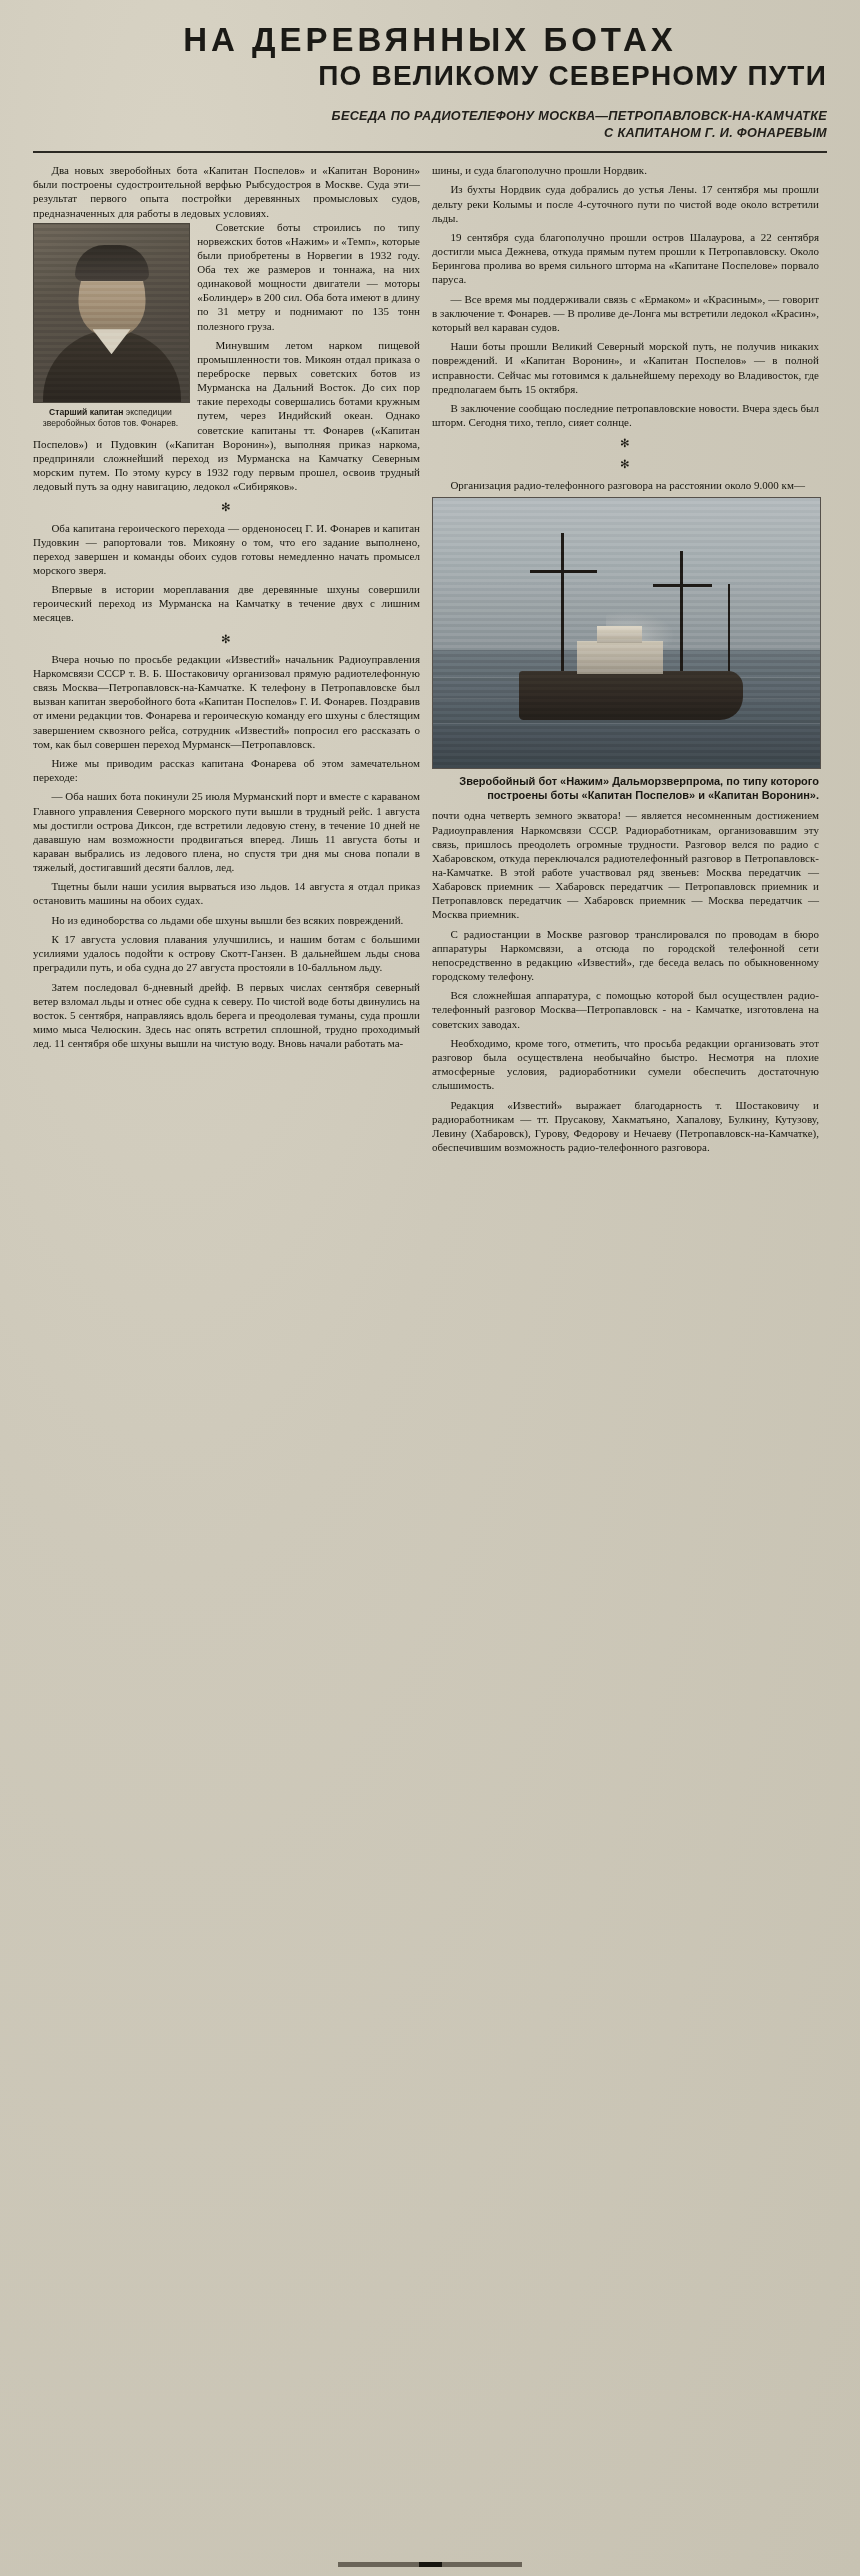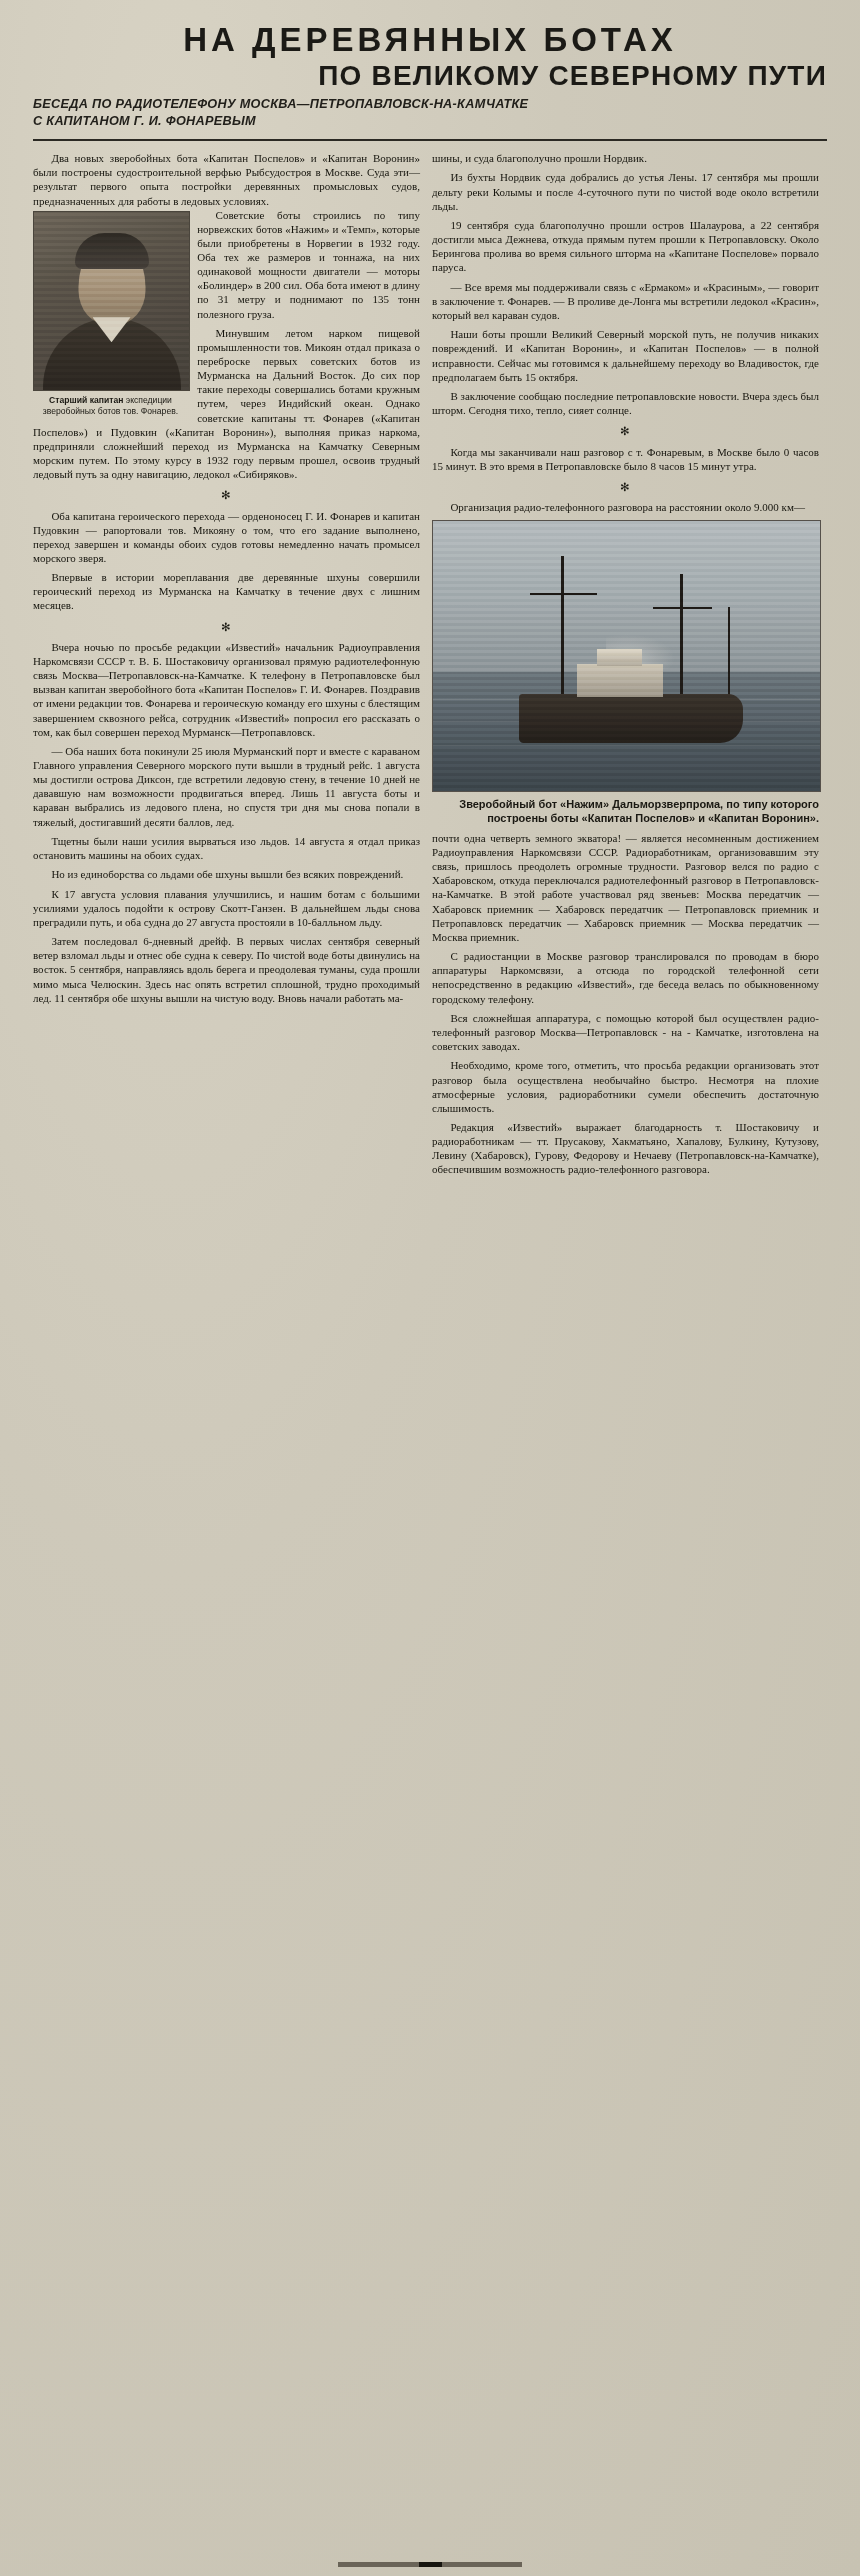--- a/index.html
+++ b/index.html
@@ -46,22 +46,22 @@
   }
   .headline .l2 {
     font-size: 28px;
     letter-spacing: 1.2px;
     line-height: 1.12;
     margin-top: 2.3px;
     white-space: nowrap;
     text-align: right;
   }
   .subhead {
-    margin-top: 4px;
-    text-align: left;
+    margin-top: 16px;
+    text-align: right;
     font-family: "Liberation Sans", sans-serif;
     font-weight: bold;
     font-style: italic;
     font-size: 12.7px;
     letter-spacing: 0.3px;
     color: #22201b;
     line-height: 1.35;
   }
   .rule {
     margin: 9.2px auto 0 auto;
@@ -307,40 +307,40 @@
         <p class="body">Минувшим летом нарком пищевой промышленности тов. Микоян отдал приказа о переброске первых советских ботов из Мурманска на Дальний Восток. До сих пор такие переходы совершались ботами кружным путем, через Индийский океан. Однако советские капитаны тт. Фонарев («Капитан Поспелов») и Пудовкин («Капитан Воронин»), выполняя приказ наркома, предприняли сложнейший переход из Мурманска на Камчатку Северным морским путем. По этому курсу в 1932 году первым прошел, освоив трудный ледовый путь за одну навигацию, ледокол «Сибиряков».</p>
 
         <div class="star">✻</div>
 
         <p class="body">Оба капитана героического перехода — орденоносец Г. И. Фонарев и капитан Пудовкин — рапортовали тов. Микояну о том, что его задание выполнено, переход завершен и команды обоих судов готовы немедленно начать промысел морского зверя.</p>
         <p class="body">Впервые в истории мореплавания две деревянные шхуны совершили героический переход из Мурманска на Камчатку в течение двух с лишним месяцев.</p>
 
         <div class="star">✻</div>
 
         <p class="body">Вчера ночью по просьбе редакции «Известий» начальник Радиоуправления Наркомсвязи СССР т. В. Б. Шостаковичу организовал прямую радиотелефонную связь Москва—Петропавловск-на-Камчатке. К телефону в Петропавловске был вызван капитан зверобойного бота «Капитан Поспелов» Г. И. Фонарев. Поздравив от имени редакции тов. Фонарева и героическую команду его шхуны с блестящим завершением сквозного рейса, сотрудник «Известий» попросил его рассказать о том, как был совершен переход Мурманск—Петропавловск.</p>
+        <p class="body">Ниже мы приводим рассказ капитана Фонарева об этом замечательном переходе:</p>
         <p class="body">— Оба наших бота покинули 25 июля Мурманский порт и вместе с караваном Главного управления Северного морского пути вышли в трудный рейс. 1 августа мы достигли острова Диксон, где встретили ледовую стену, в течение 10 дней не дававшую нам возможности продвигаться вперед. Лишь 11 августа боты и караван выбрались из ледового плена, но спустя три дня мы снова попали в тяжелый, достигавший десяти баллов, лед.</p>
         <p class="body">Тщетны были наши усилия вырваться изо льдов. 14 августа я отдал приказ остановить машины на обоих судах.</p>
         <p class="body">Но из единоборства со льдами обе шхуны вышли без всяких повреждений.</p>
         <p class="body">К 17 августа условия плавания улучшились, и нашим ботам с большими усилиями удалось подойти к острову Скотт-Ганзен. В дальнейшем льды снова преградили путь, и оба судна до 27 августа простояли в 10-балльном льду.</p>
         <p class="body">Затем последовал 6-дневный дрейф. В первых числах сентября северный ветер взломал льды и отнес обе судна к северу. По чистой воде боты двинулись на восток. 5 сентября, направляясь вдоль берега и преодолевая туманы, суда прошли мимо мыса Челюскин. Здесь нас опять встретил сплошной, трудно проходимый лед. 11 сентября обе шхуны вышли на чистую воду. Вновь начали работать ма-</p>
 
       </div>
 
       <div class="col">
 
         <p class="body noind">шины, и суда благополучно прошли Нордвик.</p>
         <p class="body">Из бухты Нордвик суда добрались до устья Лены. 17 сентября мы прошли дельту реки Колымы и после 4-суточного пути по чистой воде около встретили льды.</p>
         <p class="body">19 сентября суда благополучно прошли остров Шалаурова, а 22 сентября достигли мыса Дежнева, откуда прямым путем прошли к Петропавловску. Около Берингова пролива во время сильного шторма на «Капитане Поспелове» порвало паруса.</p>
         <p class="body">— Все время мы поддерживали связь с «Ермаком» и «Красиным», — говорит в заключение т. Фонарев. — В проливе де-Лонга мы встретили ледокол «Красин», который вел караван судов.</p>
         <p class="body">Наши боты прошли Великий Северный морской путь, не получив никаких повреждений. И «Капитан Воронин», и «Капитан Поспелов» — в полной исправности. Сейчас мы готовимся к дальнейшему переходу во Владивосток, где предполагаем быть 15 октября.</p>
         <p class="body">В заключение сообщаю последние петропавловские новости. Вчера здесь был шторм. Сегодня тихо, тепло, сияет солнце.</p>
 
         <div class="star">✻</div>
 
-        <p class="body">Когда мы заканчивали наш разговор с т. Фонаревым, в Москве было 0 часов 15 минут. В это время в Петропавловске было 8 часов 15 минут утра.</p>
 
         <div class="star">✻</div>
 
         <p class="body">Организация радио-телефонного разговора на расстоянии около 9.000 км—</p>
 
         <div class="photo-wrap">
           <div class="photo">
             <div class="sky"></div>
             <div class="sea"></div>
             <div class="wave" style="top:66%"></div>

